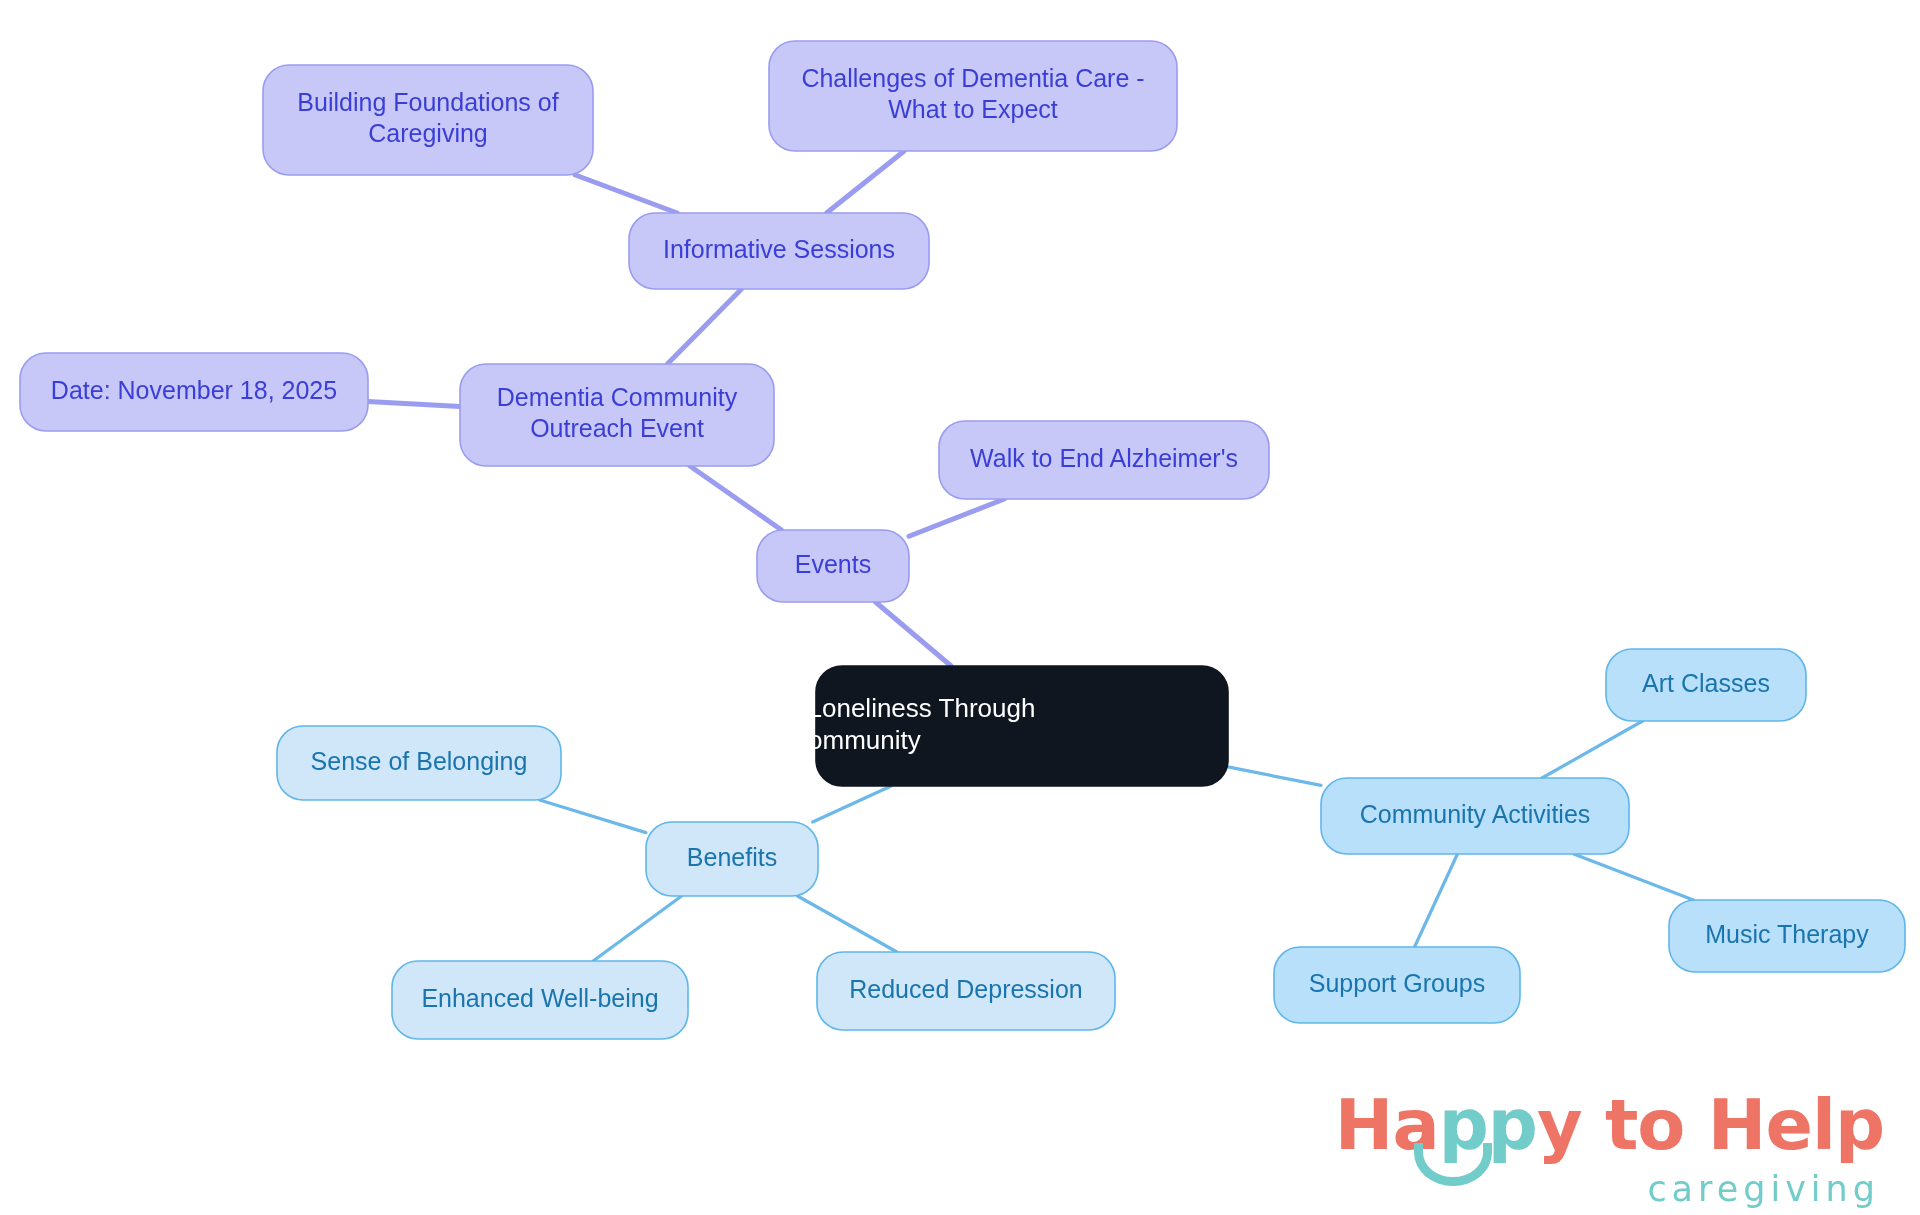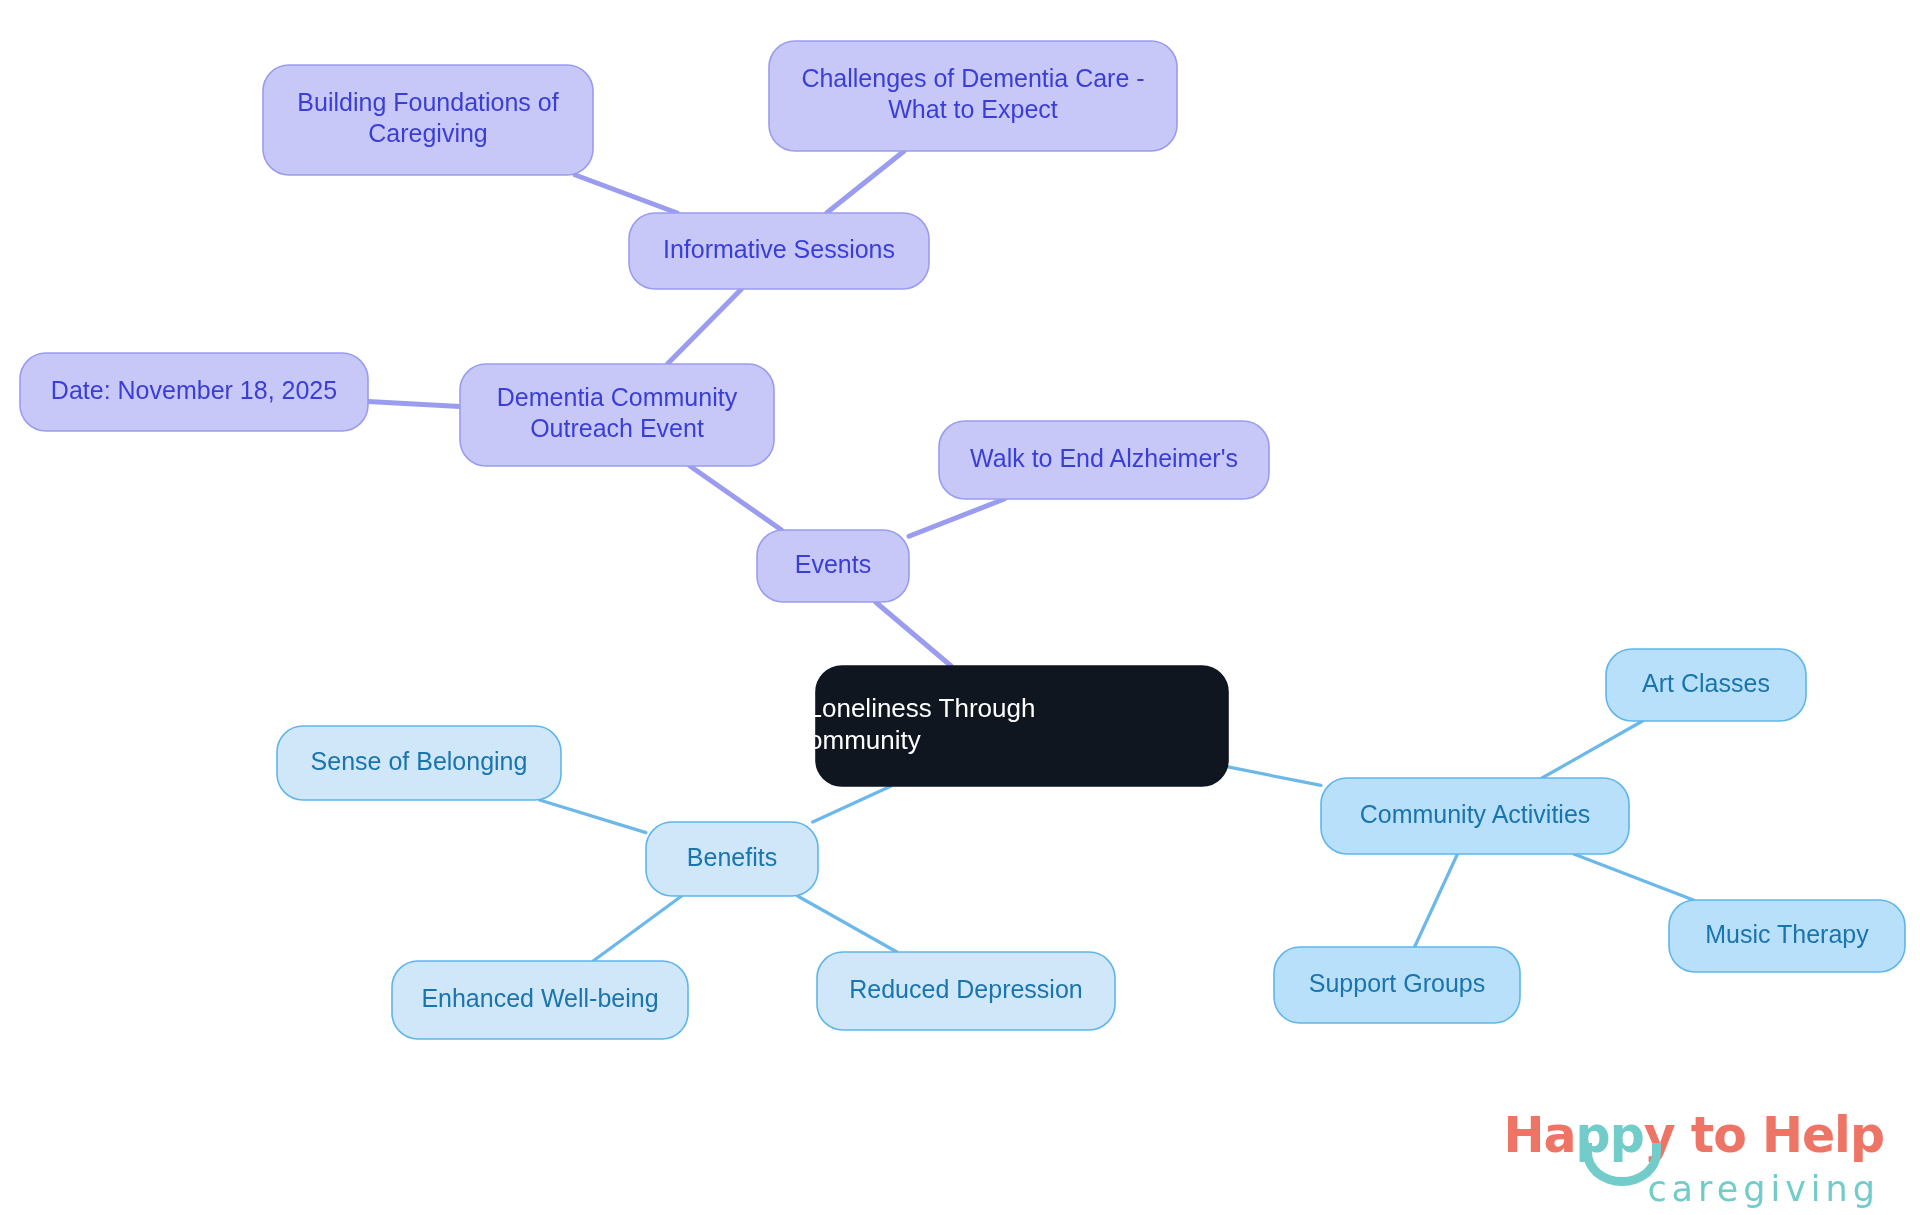--- a/index.html
+++ b/index.html
@@ -38,21 +38,21 @@
     position: absolute;
     right: 36px;
     bottom: 8px;
     text-align: right;
     line-height: 1;
     user-select: none;
   }
   .brand-main {
     font-family: "DejaVu Sans", sans-serif;
     font-weight: bold;
-    font-size: 49px;
+    font-size: 70px;
     letter-spacing: -1px;
     color: #ee7566;
     position: relative;
     display: inline-block;
   }
   .brand-main .teal {
     color: #72ccc9;
   }
   .brand-smile {
     position: absolute;

